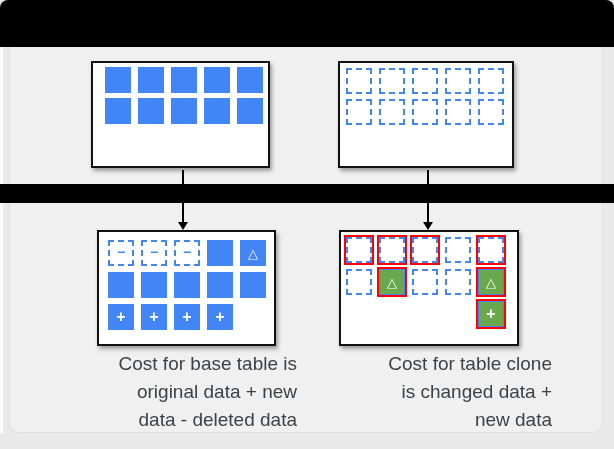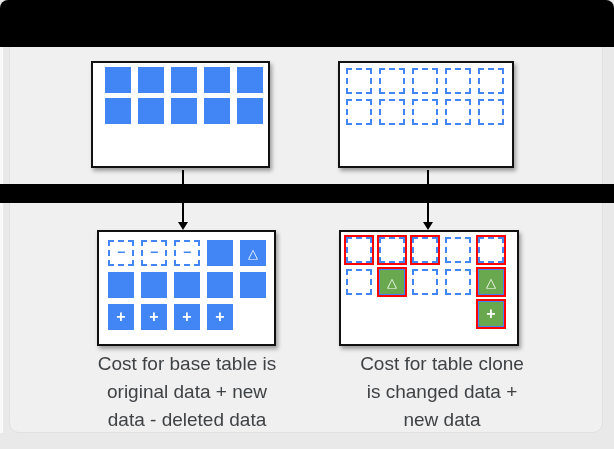--- a/index.html
+++ b/index.html
@@ -51,21 +51,21 @@
   #arrow-line-left{left:182px;}
   #arrow-line-right{left:427px;}
   .arrow-head{
     position:absolute;top:222px;width:0;height:0;
     border-left:5px solid transparent;border-right:5px solid transparent;
     border-top:8px solid #000;
   }
   #arrow-head-left{left:178px;}
   #arrow-head-right{left:423px;}
   .caption{
-    position:absolute;top:350px;width:220px;text-align:center;
+    position:absolute;top:350px;width:220px;text-align:right;
     font-size:19px;line-height:28px;color:var(--text,#3f4245);
     white-space:pre-line;
   }
   #caption-left{left:77px;}
   #caption-right{left:332px;}
 </style>
 </head>
 <body>
 
 <div class="panel"></div>

